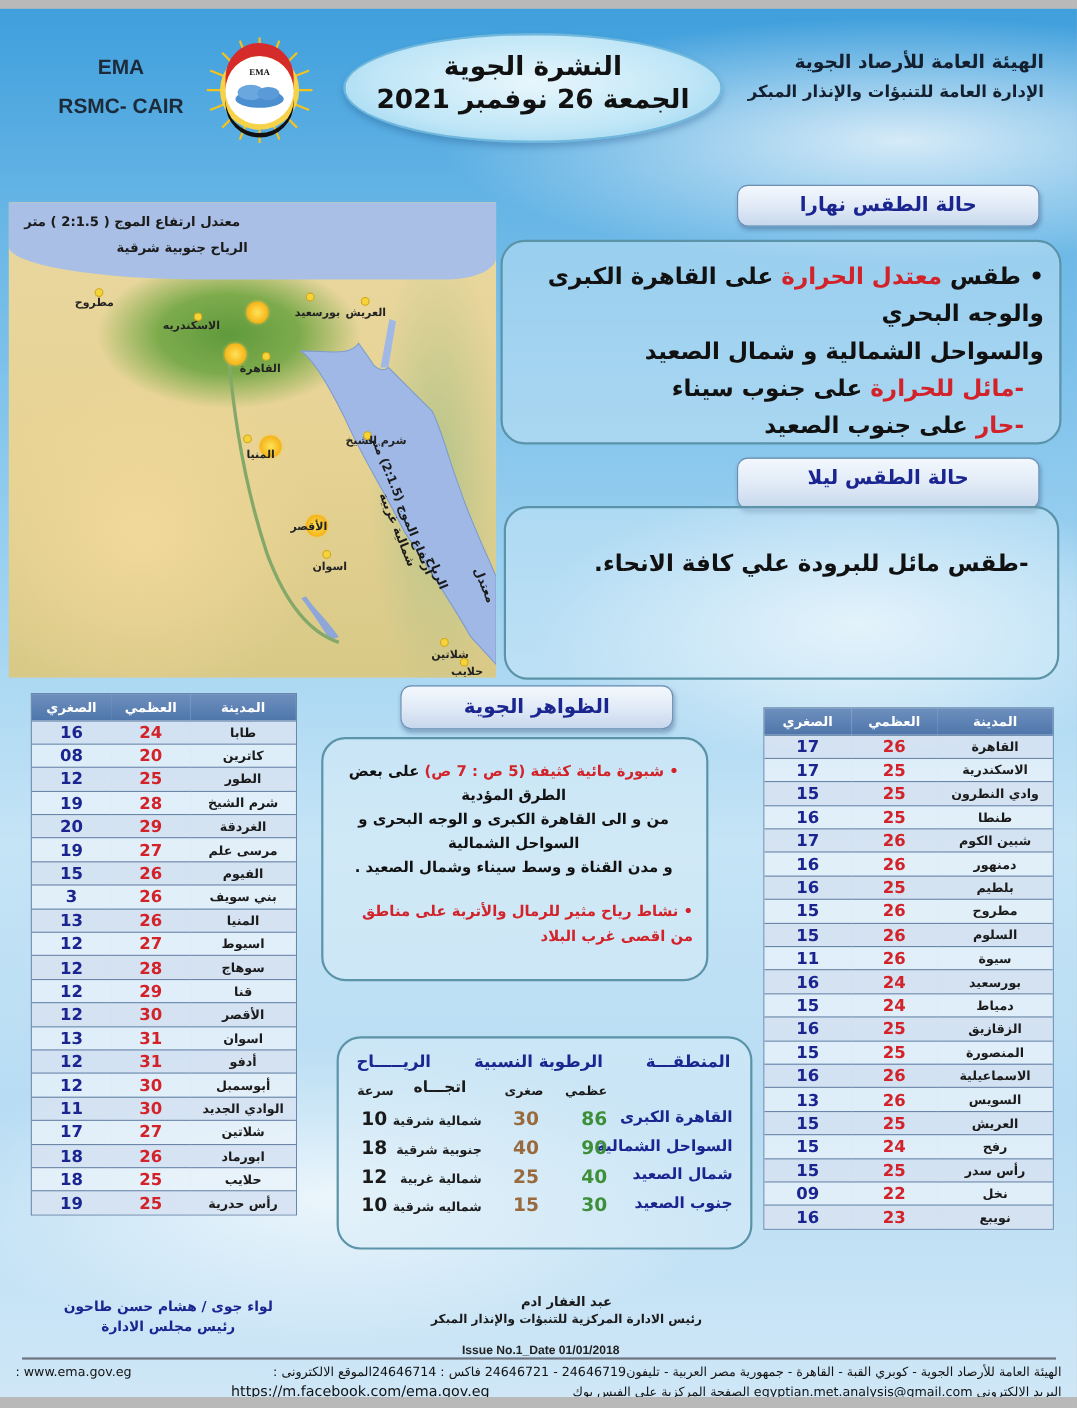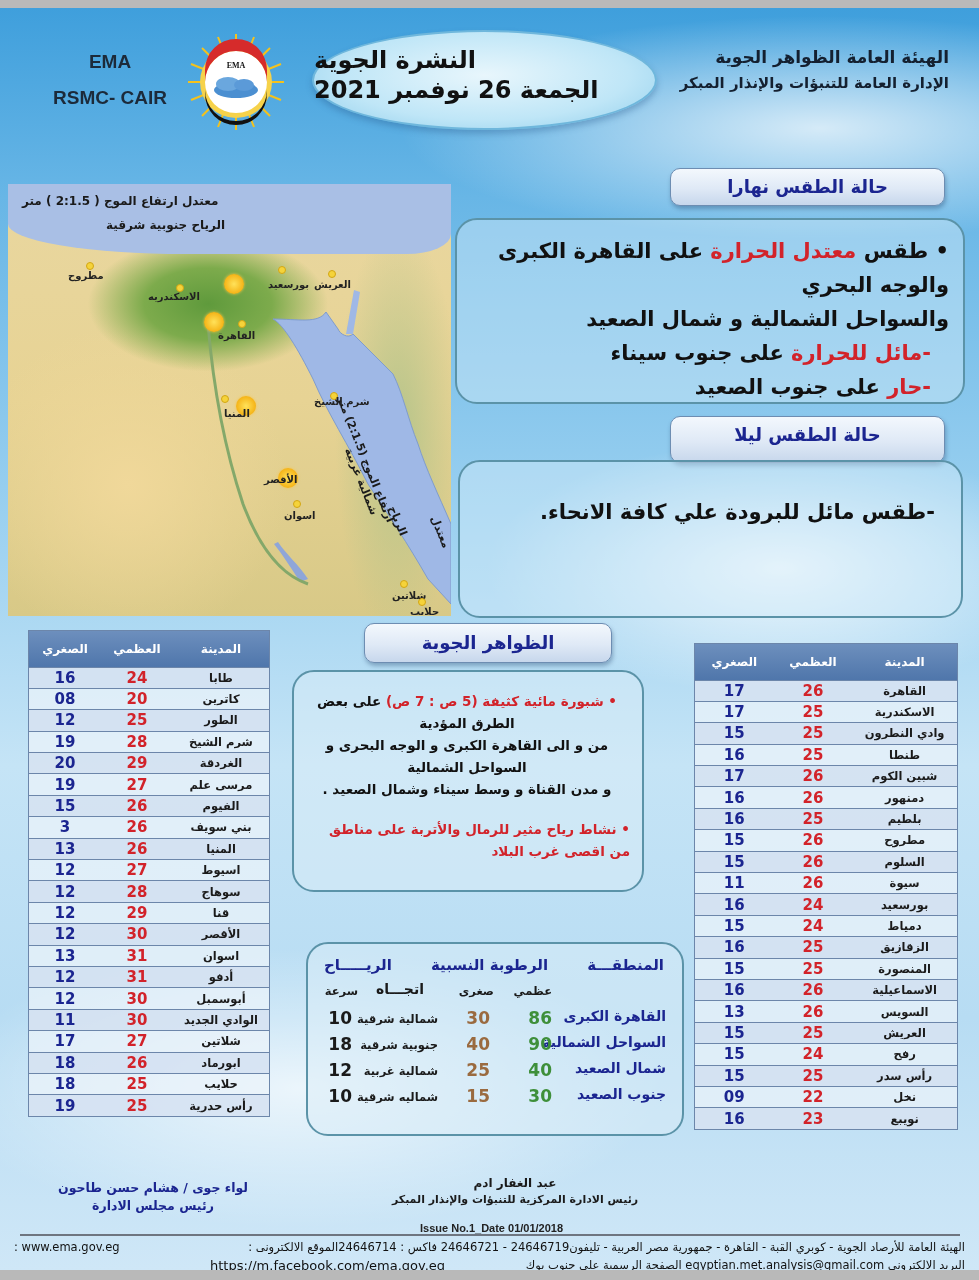--- a/index.html
+++ b/index.html
@@ -20,21 +20,21 @@
   }
   .abs { position: absolute; }
 
   
   .ema-left { left: 40px; top: 36px; width: 140px; text-align: center; font-family: "Liberation Sans", sans-serif; font-weight: bold; color: #1c2a3a; font-size: 19px; line-height: 36px; }
   .logo { left: 186px; top: 24px; width: 100px; height: 100px; }
   .title-oval {
     left: 312px; top: 22px; width: 345px; height: 100px; border-radius: 50%;
     background: radial-gradient(ellipse at 50% 45%, #e8f6fc 0%, #bfe6f7 60%, #8fcdeb 100%);
     border: 2px solid #6fb7dc; box-shadow: 0 4px 6px rgba(40,90,140,0.35);
-    text-align: left; direction: rtl;
+    text-align: center; direction: rtl;
   }
   .title-oval .l1 { font-size: 24px; font-weight: bold; color: #111; margin-top: 14px; }
   .title-oval .l2 { font-size: 24px; font-weight: bold; color: #111; margin-top: 2px; }
   .org { right: 30px; top: 36px; width: 330px; direction: rtl; text-align: right; color: #142030; font-weight: bold; }
   .org .o1 { font-size: 17px; line-height: 26px; }
   .org .o2 { font-size: 15px; line-height: 26px; }
 
   
   .map {
     left: 8px; top: 176px; width: 443px; height: 432px;
@@ -93,21 +93,21 @@
   .hum-dir { right: 232px; color: #1a1a1a; font-size: 11.5px; top: 6px !important; }
   .hum-spd { right: 318px; color: #1a1a1a; font-size: 17px; }
 
   
   .tbl {
     border-collapse: collapse; direction: rtl;
     font-family: "DejaVu Sans", sans-serif;
   }
   .tbl th {
     background: linear-gradient(180deg, #6d8fbd 0%, #4f76ab 100%);
-    color: #fff; font-size: 12px; font-weight: bold; height: 36px;
+    color: #fff; font-size: 12px; font-weight: bold; height: 24px;
   }
   .tbl td { border-top: 1px solid #6c86aa; height: 21.4px; font-weight: bold; text-align: center; }
   .tbl tr:nth-child(odd) td { background: rgba(214,226,242,0.9); }
   .tbl tr:nth-child(even) td { background: rgba(235,243,250,0.75); }
   .tbl td.city { font-size: 11.5px; color: #1a1a1a; text-align: center; }
   .tbl td.mx { color: #d2232a; font-size: 15px; }
   .tbl td.mn { color: #1b2590; font-size: 15px; }
   .tbl-wrap { border: 1px solid #6c86aa; }
   .tbl-left { left: 28px; top: 622px; width: 242px; }
   .tbl-right { left: 694px; top: 635px; width: 264px; }
@@ -162,21 +162,21 @@
       <text x="50" y="36" font-size="8" text-anchor="middle" fill="#111" font-family="Liberation Serif, serif" font-weight="bold">EMA</text>
     </svg>
   </div>
 
   <div class="abs title-oval">
     <div class="l1">النشرة الجوية</div>
     <div class="l2">الجمعة 26 نوفمبر 2021</div>
   </div>
 
   <div class="abs org">
-    <div class="o1">الهيئة العامة الظواهر الجوية</div>
+    <div class="o1">الهيئة العامة للأرصاد الجوية</div>
     <div class="o2">الإدارة العامة للتنبؤات والإنذار المبكر</div>
   </div>
 
   <div class="abs map">
     <div class="abs sea-north"></div>
     <svg class="abs" style="left:0;top:0" width="443" height="432">
       <path d="M265,135 C275,140 290,165 305,195 C320,230 340,260 360,300 C380,330 400,360 420,395 L443,420 L443,340 C430,310 418,285 410,260 C400,235 395,210 385,190 L345,150 C340,155 332,150 330,145 L318,128 C310,140 290,135 265,135 Z" fill="#9fb8e6" stroke="#7f9ccd" stroke-width="1"></path>
       <path d="M345,150 L352,108 L346,106 L338,150 Z" fill="#9fb8e6"></path>
       <path d="M270,358 C278,370 290,380 300,395 L292,398 C284,385 274,370 266,360 Z" fill="#8fa6d8"></path>
       <path d="M200,140 C205,200 215,260 235,320 C250,360 270,390 300,400" fill="none" stroke="#84a86a" stroke-width="3"></path>
@@ -528,16 +528,16 @@
   </div>
   <div class="abs sig sig-mid">
     <div class="n" style="color:#1a1a1a">عبد الغفار ادم</div>
     <div class="r">رئيس الادارة المركزية للتنبؤات والإنذار المبكر</div>
   </div>
   <div class="abs issue">Issue No.1_Date 01/01/2018</div>
 
   <div class="abs footer-rule"></div>
   <div class="abs foot foot1">الهيئة العامة للأرصاد الجوية - كوبري القبة - القاهرة - جمهورية مصر العربية - تليفون24646719  -  24646721 فاكس : 24646714الموقع الالكترونى :</div>
   <div class="abs foot foot1b">: www.ema.gov.eg</div>
-  <div class="abs foot foot2">البريد الالكتروني egyptian.met.analysis@gmail.com  الصفحة الرسمية على جنوب بوك</div>
+  <div class="abs foot foot2">البريد الالكتروني egyptian.met.analysis@gmail.com  الصفحة المركزية على الفيس بوك</div>
   <div class="abs foot foot2b">https://m.facebook.com/ema.gov.eg</div>
 </div>
 <div class="abs bottom-bar"></div>
 
 </body></html>

